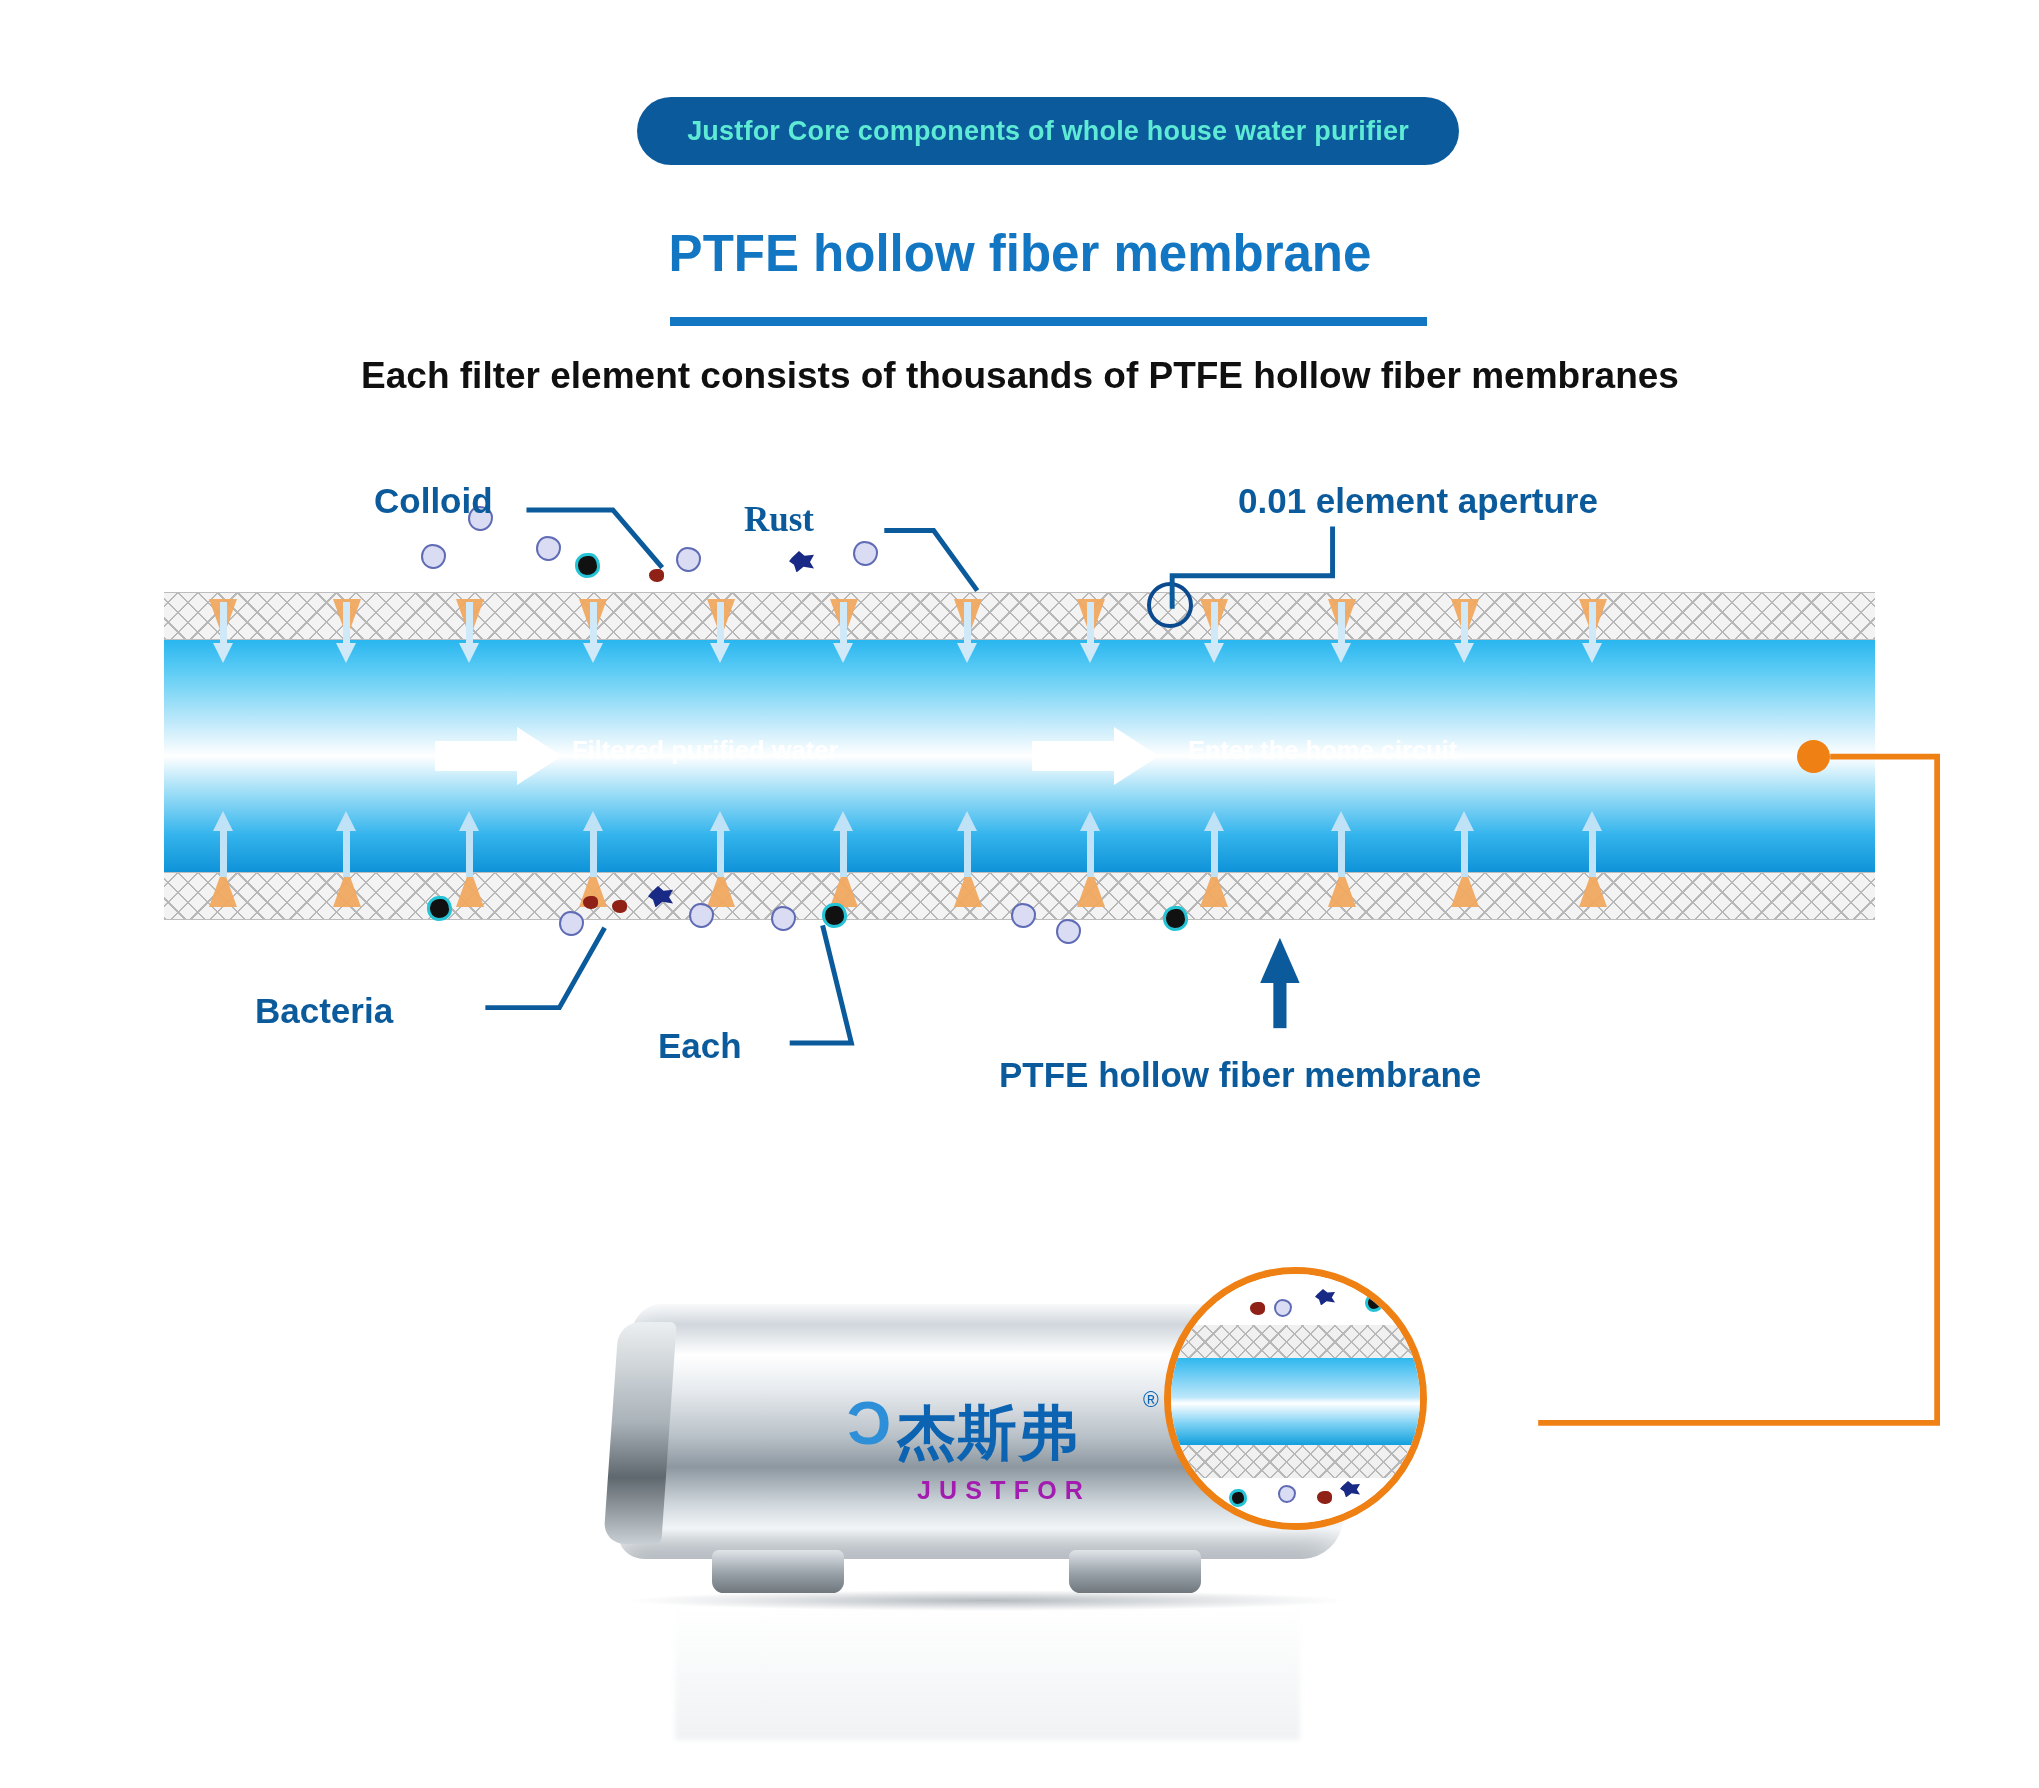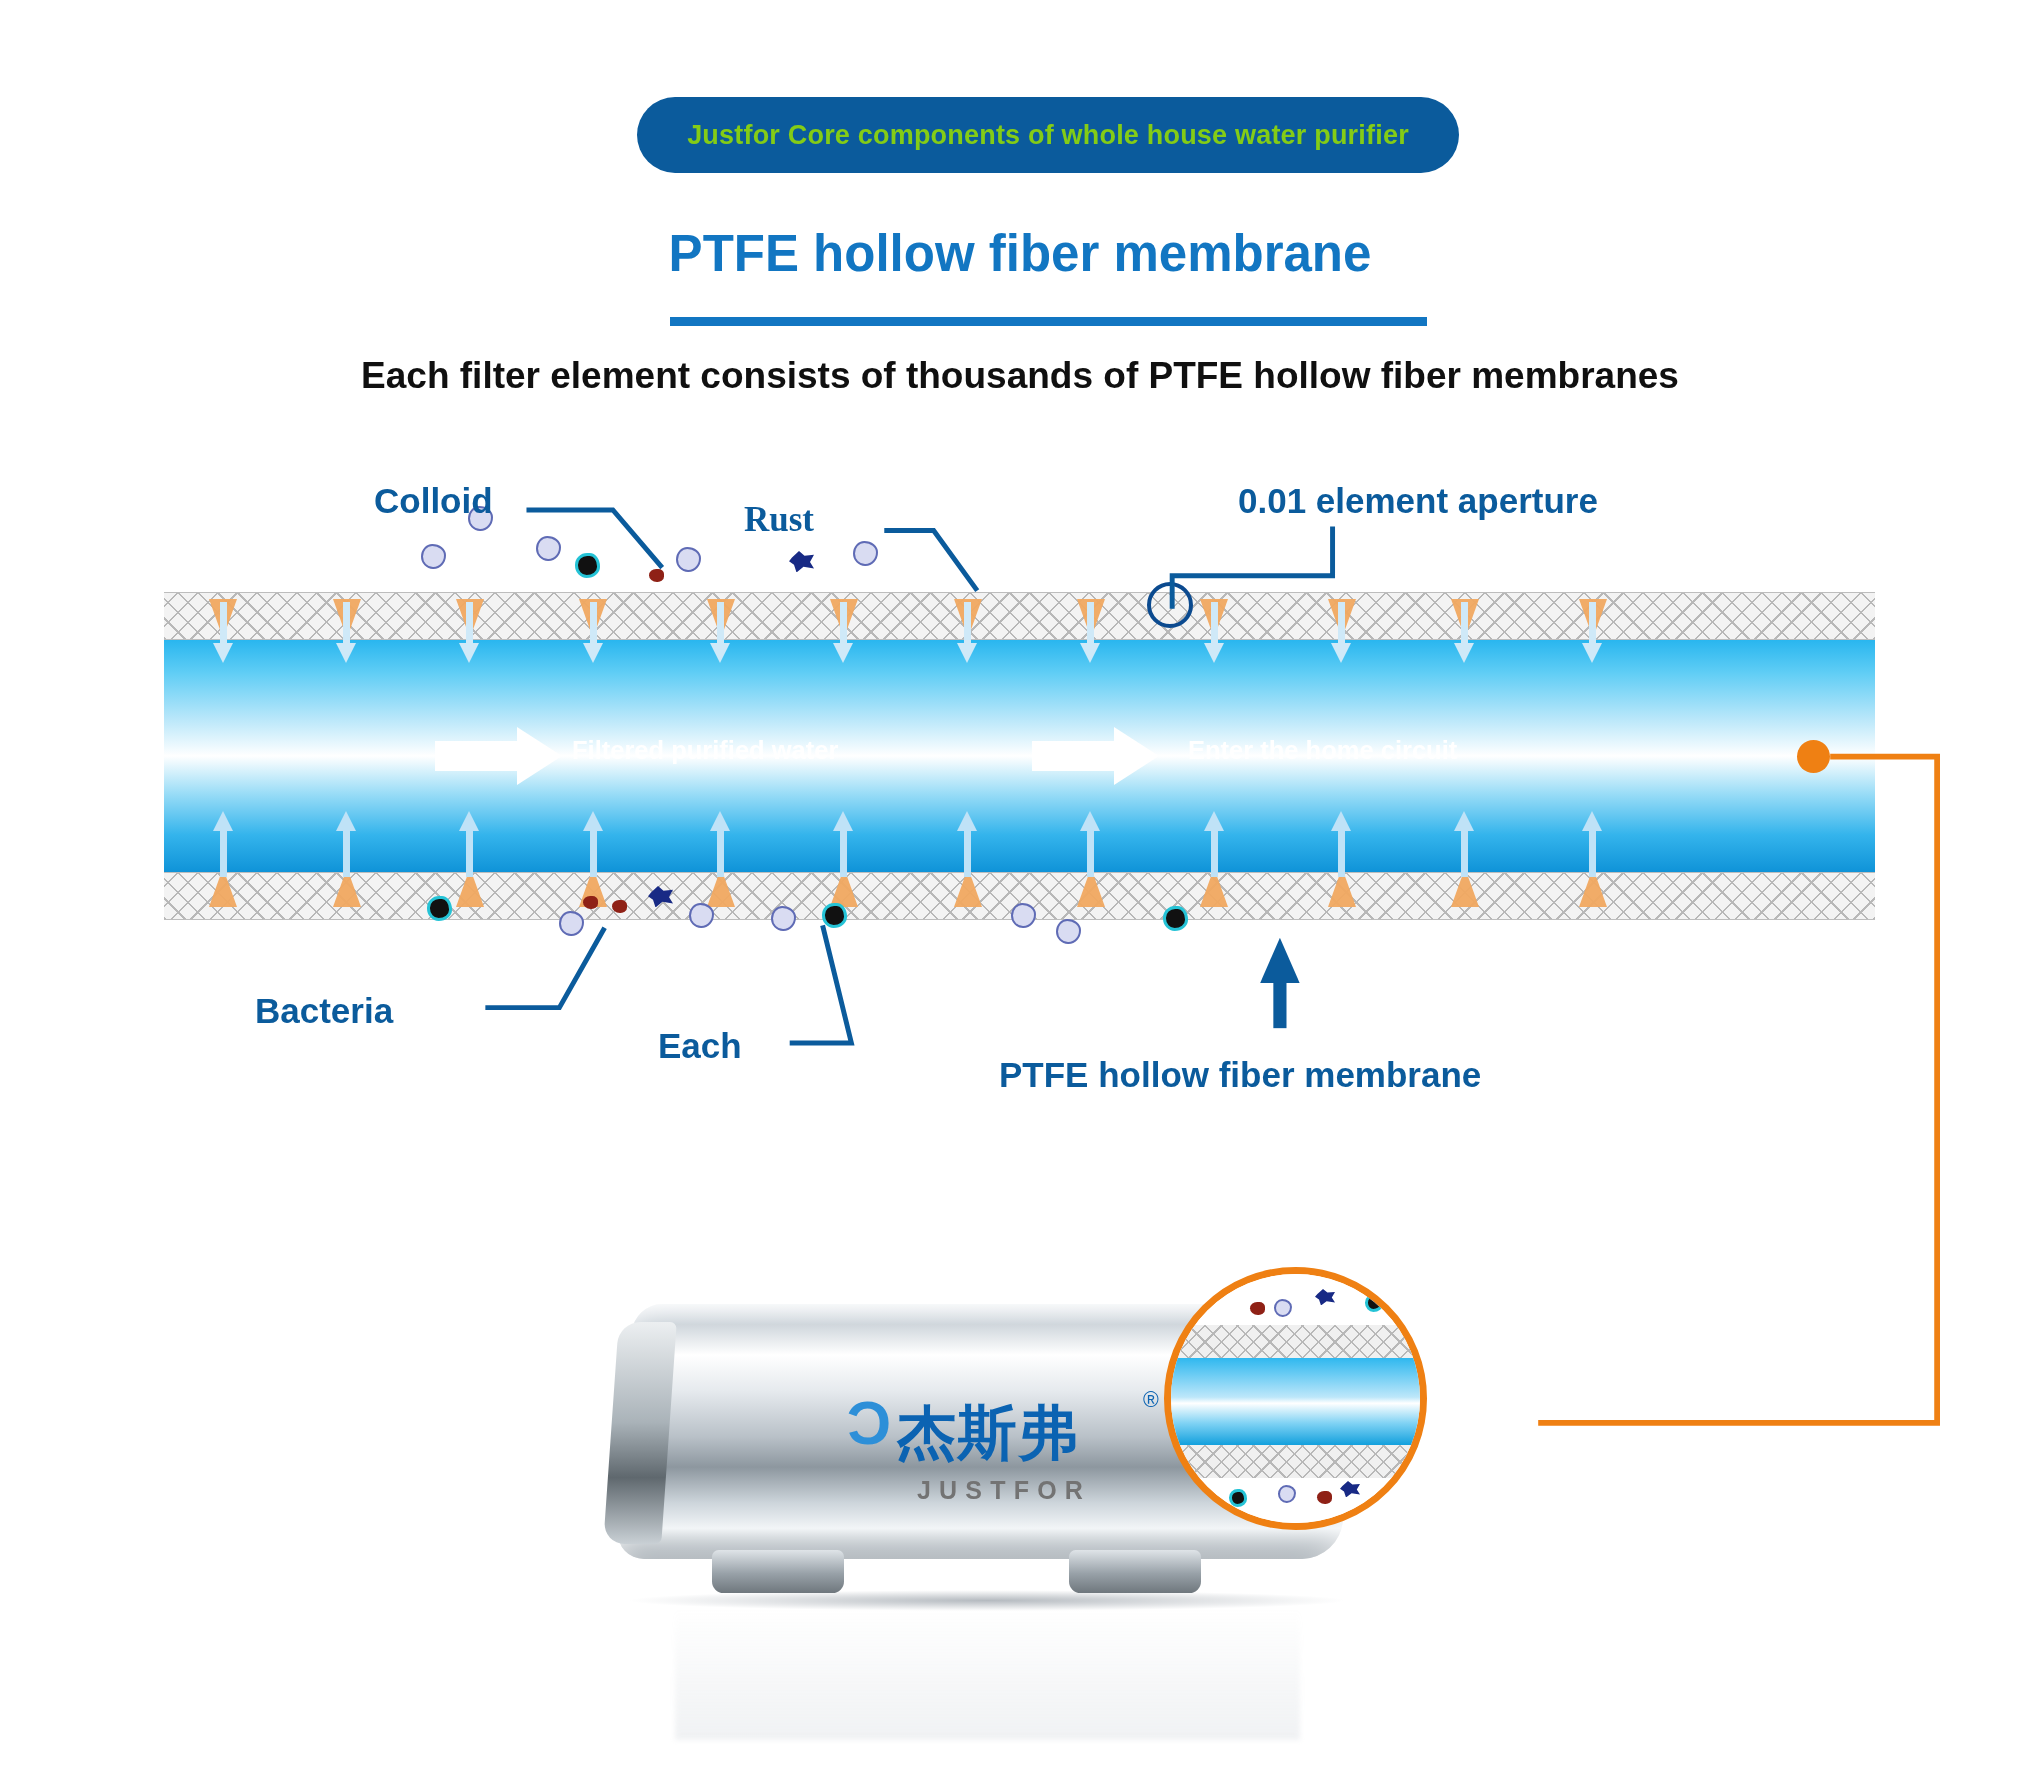--- a/index.html
+++ b/index.html
@@ -10,24 +10,24 @@
     font-family: "Liberation Sans", sans-serif;
     position: relative;
     overflow: hidden;
   }
   .stage { position:absolute; left:0; top:0; width:2040px; height:1789px; }
 
   
   .badge {
     position:absolute;
     left:637px; top:97px;
-    width: 822px; height: 76px;
+    width: 822px; height: 68px;
     background:#0b5b9c;
     border-radius: 38px;
-    color:#84cc16;
+    color:#5eead4;
     font-size: 27px;
     font-weight: bold;
     display:flex; align-items:center; justify-content:center;
     letter-spacing:0.2px;
     white-space:nowrap;
   }
   .main-title {
     position:absolute;
     left:0; top:224px; width:2040px;
     text-align:center;
@@ -191,21 +191,21 @@
   }
   .brand-swoosh {
     position:absolute; left:271px; top:109px;
     font-size:61px; color:#2d8fd8; font-weight:bold;
   }
   .brand-reg {
     position:absolute; left:567px; top:109px; font-size:21.4px; color:#0b63b2;
   }
   .brand-en {
     position:absolute; left:341px; top:197px;
-    font-size:25px; letter-spacing:8.2px; color:#737373; font-weight:bold;
+    font-size:25px; letter-spacing:8.2px; color:#a21caf; font-weight:bold;
   }
   .foot {
     position:absolute; top:271px; width:132px; height:43px;
     background: linear-gradient(to bottom,#dfe4e8,#98a1a8 55%,#6f777d);
     border-radius:6.6px 6.6px 11.5px 11.5px;
   }
   .foot.f1 { left:136px; }
   .foot.f2 { left:493px; }
   .base-shadow {
     position:absolute; left:49px; top:311px; width:724px; height:21.4px;

